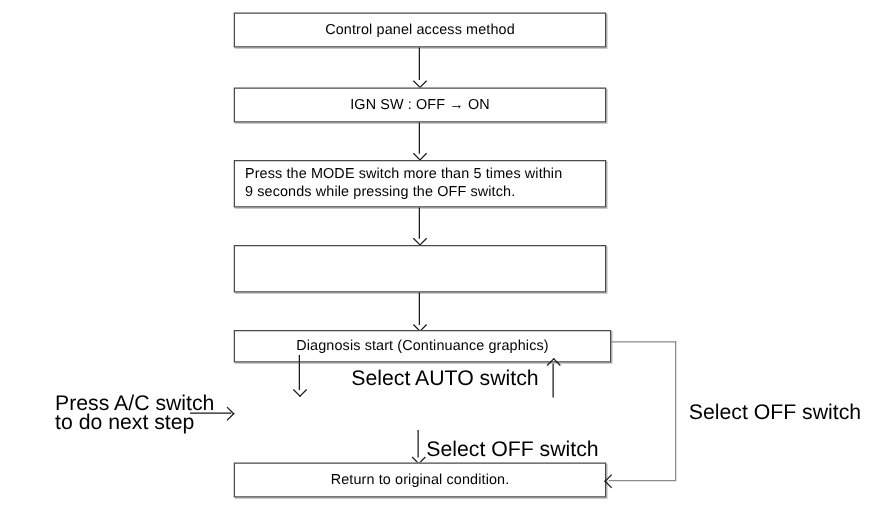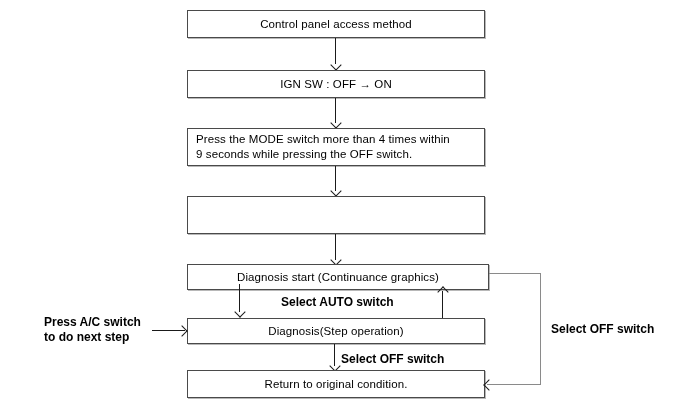--- a/index.html
+++ b/index.html
@@ -72,25 +72,24 @@
     border-bottom: 1px solid #1a1a1a;
   }
   .arrow-down  { transform: rotate(-45deg); }
   .arrow-up    { transform: rotate(135deg); }
   .arrow-right { transform: rotate(-135deg); }
   .arrow-left  { transform: rotate(45deg); }
 
   
   .label {
     position: absolute;
-    font-size: 12px;
+    font-size: 17px;
     line-height: 15px;
     color: #000000;
     white-space: nowrap;
-    font-weight: bold;
   }
   .label .line { display: block; }
 </style>
 </head>
 <body>
 
 <div id="diagram">
 
   <div class="box" style="left:187px; top:10px; width:298px; height:28px;">
     <span class="line">Control panel access method</span>
@@ -101,21 +100,21 @@
 
   <div class="box" style="left:187px; top:70px; width:298px; height:28px;">
     <span class="line">IGN SW : OFF → ON</span>
   </div>
 
   <div class="vline" style="left:335px; top:98px; height:25px;"></div>
   <div class="arrow-head arrow-down" style="left:332px; top:119px;"></div>
 
   <div class="box left-align" style="left:187px; top:128px; width:298px; height:38px;">
     <span>
-      <span class="line">Press the MODE switch more than 4 times within</span>
+      <span class="line">Press the MODE switch more than 5 times within</span>
       <span class="line">9 seconds while pressing the OFF switch.</span>
     </span>
   </div>
 
   <div class="vline" style="left:335px; top:166px; height:25px;"></div>
   <div class="arrow-head arrow-down" style="left:332px; top:187px;"></div>
 
   <div class="box" style="left:187px; top:196px; width:298px; height:38px;">
     <span style="text-align:center;">
     </span>
@@ -131,23 +130,20 @@
   <div class="vline" style="left:239px; top:284px; height:28px;"></div>
   <div class="arrow-head arrow-down" style="left:236px; top:308px;"></div>
 
   <div class="label" style="left:281px; top:295px;">
     <span class="line">Select AUTO switch</span>
   </div>
 
   <div class="vline" style="left:442px; top:291px; height:27px;"></div>
   <div class="arrow-head arrow-up" style="left:439px; top:288px;"></div>
 
-  <div class="box" style="left:187px; top:318px; width:298px; height:26px;">
-    <span class="line">Diagnosis(Step operation)</span>
-  </div>
 
   <div class="vline" style="left:334px; top:344px; height:22px;"></div>
   <div class="arrow-head arrow-down" style="left:331px; top:362px;"></div>
 
   <div class="label" style="left:341px; top:352px;">
     <span class="line">Select OFF switch</span>
   </div>
 
   <div class="box" style="left:187px; top:370px; width:298px; height:28px;">
     <span class="line">Return to original condition.</span>

